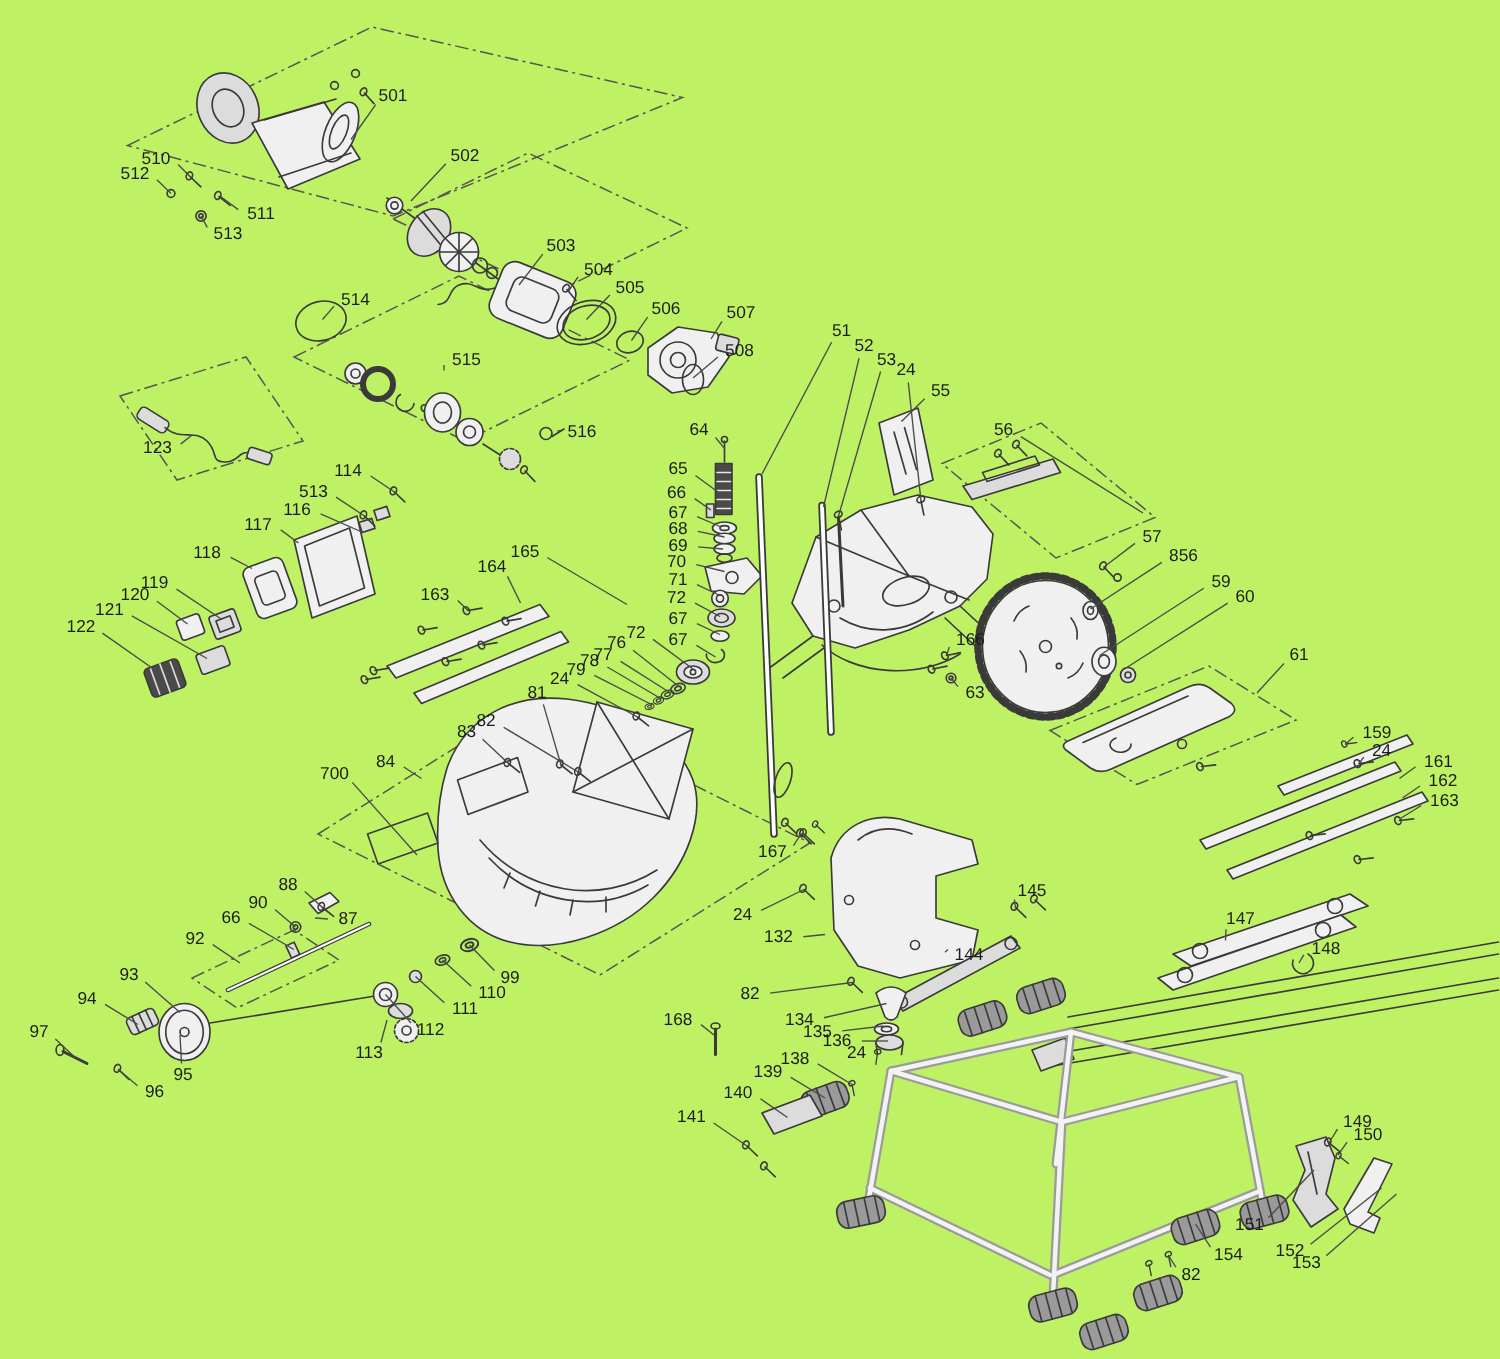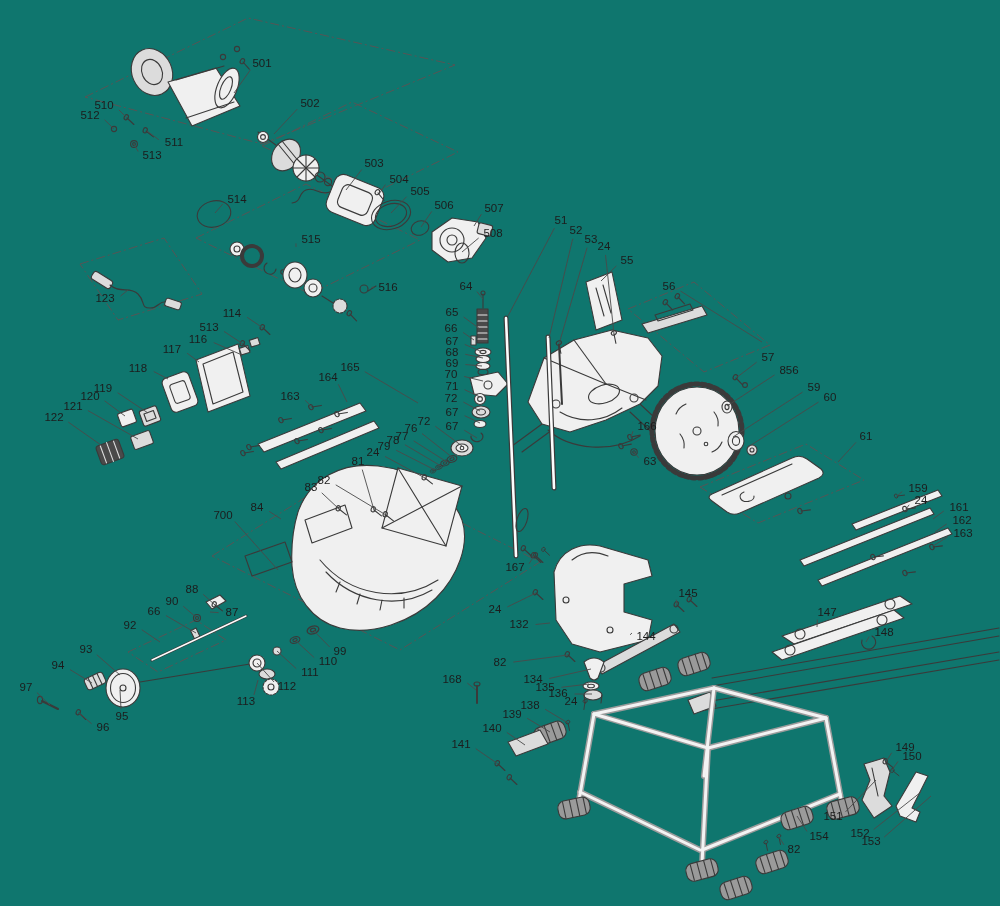--- a/index.html
+++ b/index.html
@@ -1,16 +1,16 @@
 <!DOCTYPE html>
 <html><head>
 <meta charset="utf-8">
 <style>
   html,body { margin:0; padding:0; background:#ffffff; }
-  #stage { width:1000px; height:906px; position:relative; background:#0f766e; overflow:hidden; }
+  #stage { width:1000px; height:906px; position:relative; background:#bef264; overflow:hidden; }
   svg { display:block; }
   .ink   { stroke:#3a3a3a; fill:none; stroke-width:1.1; stroke-linejoin:round; stroke-linecap:round; }
   .fillL { fill:#f0f0f0; }
   .fillM { fill:#dcdcdc; }
   .fillD { fill:#9a9a9a; }
   .fillK { fill:#4a4a4a; }
   .dashbox { stroke:#555; fill:none; stroke-width:1; stroke-dasharray:9 3 2 3; }
   .tube     { stroke:#9b9b9b; stroke-width:6; fill:none; stroke-linecap:round; }
   .tubeCore { stroke:#f3f3f3; stroke-width:3; fill:none; stroke-linecap:round; }
   .thinrod  { stroke:#3a3a3a; stroke-width:5; fill:none; stroke-linecap:round; }

